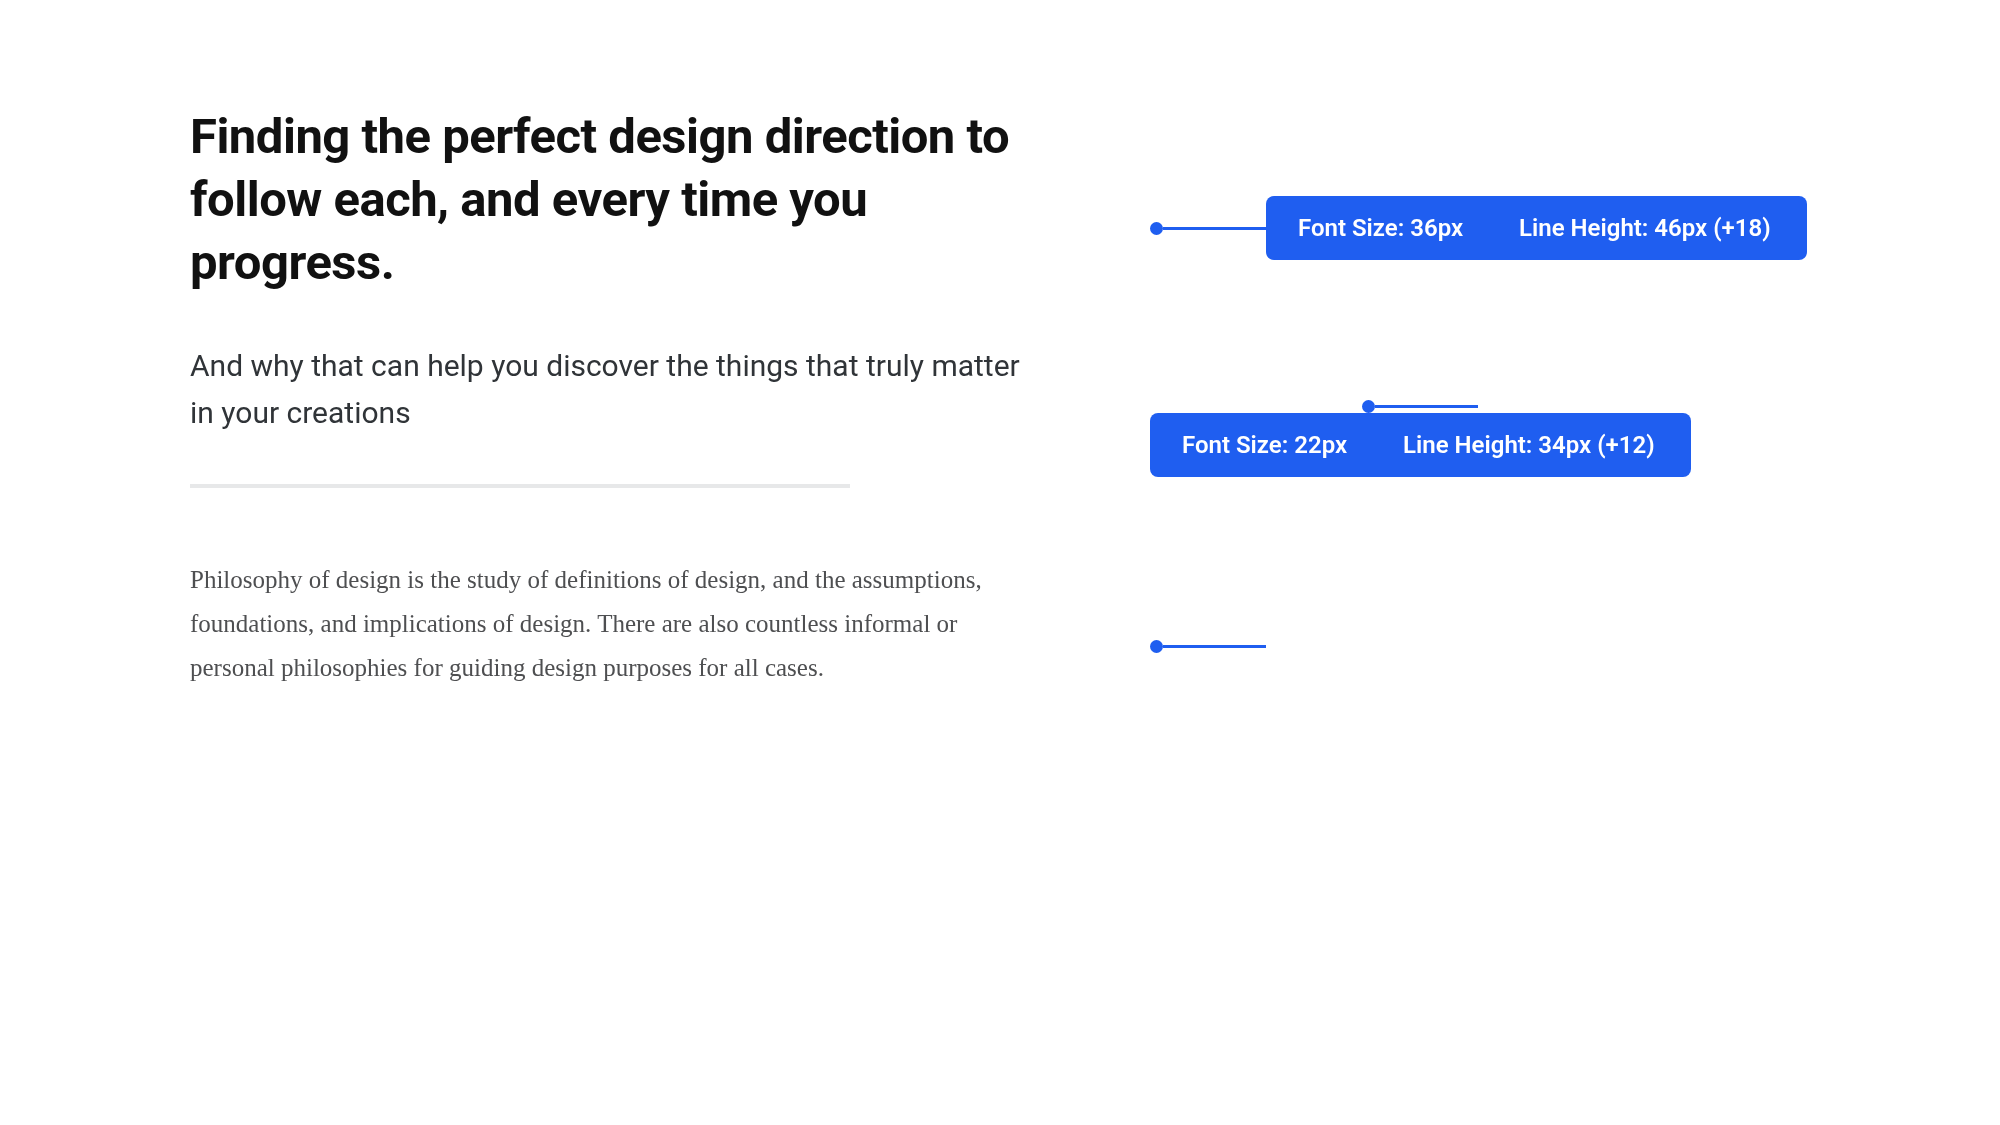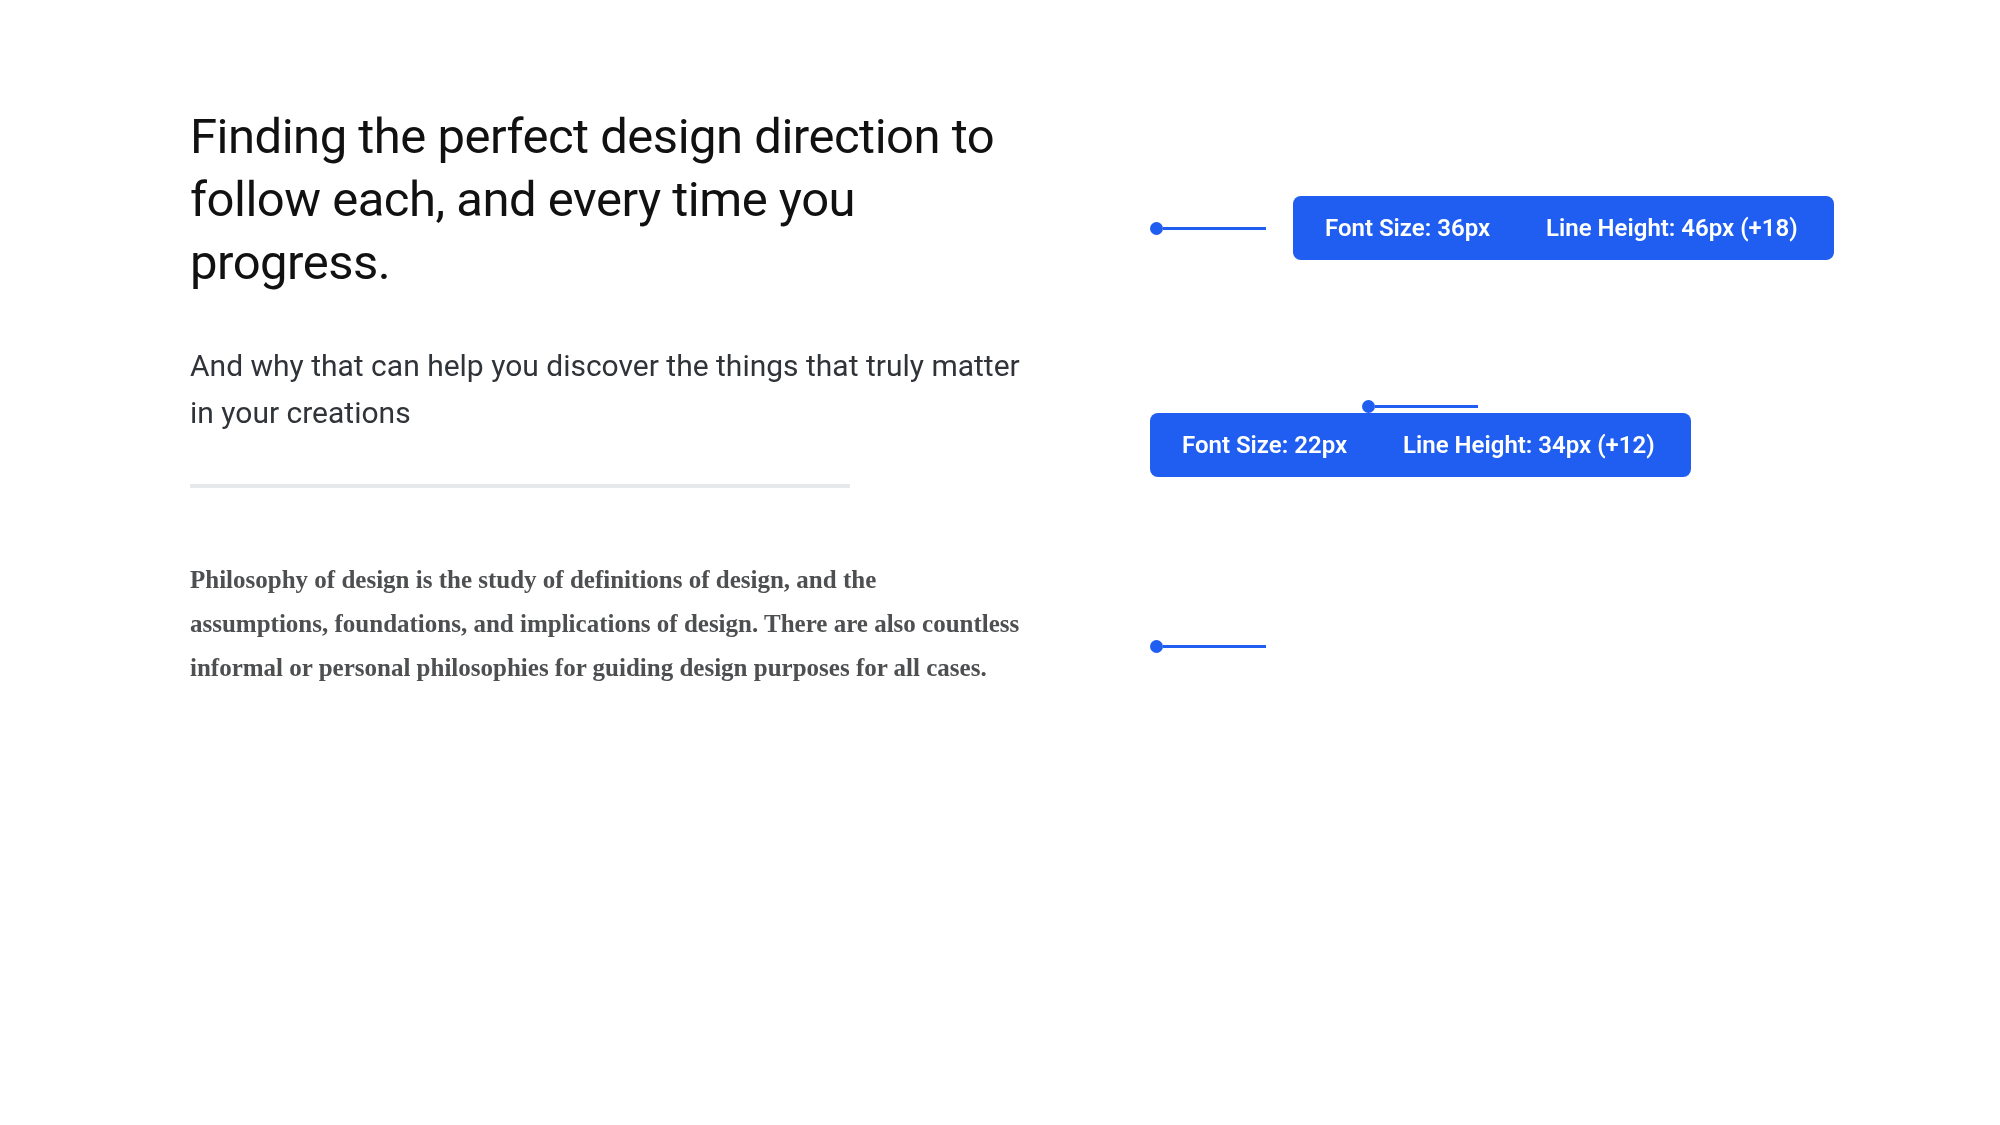--- a/index.html
+++ b/index.html
@@ -17,21 +17,21 @@
   }
   .content {
     position: absolute;
     left: 190px;
     top: 105px;
     width: 830px;
   }
   .heading {
     font-size: 49px;
     line-height: 63px;
-    font-weight: 400;
+    font-weight: 700;
     color: #111111;
     letter-spacing: -0.5px;
     margin-bottom: 48px;
   }
   .subheading {
     font-size: 30px;
     line-height: 47px;
     font-weight: 400;
     color: #303438;
     margin-bottom: 48px;
@@ -39,21 +39,21 @@
   .divider {
     width: 660px;
     height: 4px;
     background: #e7e8e9;
     margin-bottom: 70px;
   }
   .body-text {
     font-family: Georgia, "Times New Roman", serif;
     font-size: 25px;
     line-height: 44px;
-    font-weight: 700;
+    font-weight: 400;
     color: #4e4f51;
     margin-bottom: 48px;
   }
   .annotations {
     position: absolute;
     left: 1150px;
     top: 0;
     width: 850px;
   }
   .annotation {
@@ -81,21 +81,21 @@
     background: #1f5ef0;
     color: #ffffff;
     border-radius: 8px;
     padding: 18px 36px 18px 32px;
     display: flex;
     gap: 56px;
     font-size: 24px;
     font-weight: 600;
     white-space: nowrap;
   }
-  .a1 { top: 196px; gap: 27px; }
+  .a1 { top: 196px; }
   .a2 { top: 400px; flex-direction: column; }
   .a3 { top: 640px; }
 </style>
 </head>
 <body>
 
 <div class="content">
   <h1 class="heading">Finding the perfect design direction to follow each, and every time you progress.</h1>
   <h2 class="subheading">And why that can help you discover the things that truly matter in your creations</h2>
   <div class="divider"></div>

